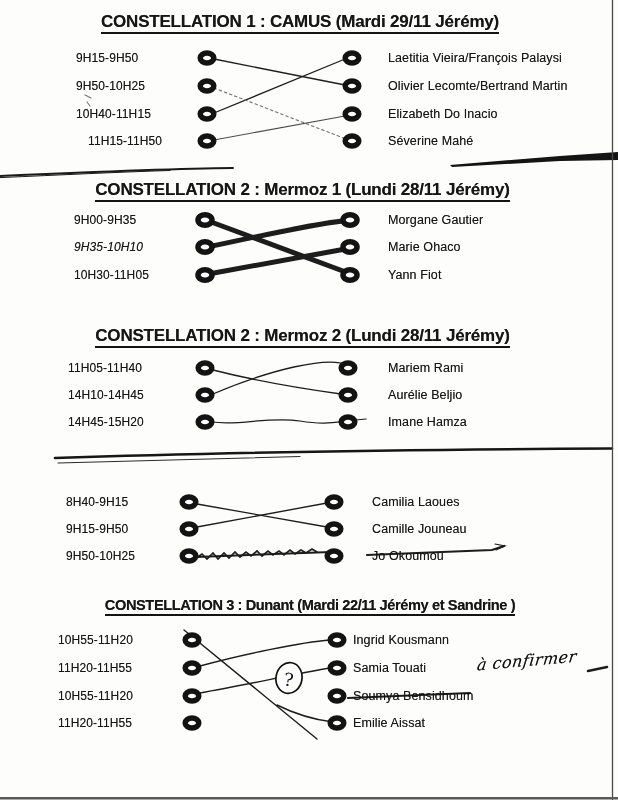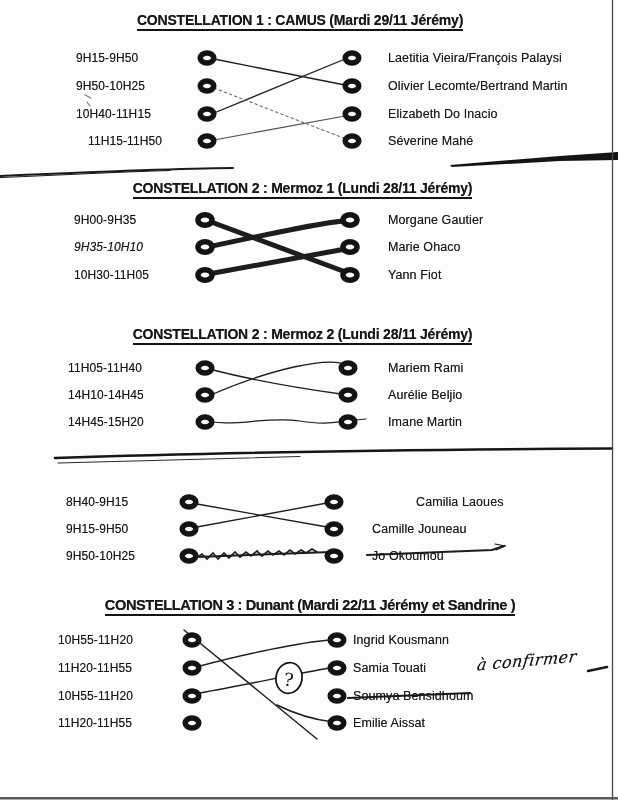--- a/index.html
+++ b/index.html
@@ -9,21 +9,21 @@
     font-family:"Liberation Sans","DejaVu Sans",sans-serif;
     color:#161616;
   }
   #net{position:absolute;left:0;top:0;z-index:1;}
   .txt{position:absolute;z-index:2;white-space:nowrap;
        text-shadow:0 0 .5px rgba(20,20,20,.55);}
   .time{font-size:12px;letter-spacing:.1px;}
   .name{font-size:12.5px;letter-spacing:.1px;}
   h2.sec{
     position:absolute;z-index:2;margin:0;text-align:center;
-    font-size:14px;font-weight:700;letter-spacing:-.2px;
+    font-size:17px;font-weight:700;letter-spacing:-.2px;
     text-shadow:0 0 .6px rgba(0,0,0,.6);
   }
   h2.sec .ttl{border-bottom:2.2px solid #141414;padding-bottom:1px;}
   h2.small{font-size:14.6px;letter-spacing:-.4px;}
   .hand{
     position:absolute;z-index:3;
     font-family:"DejaVu Serif",serif;font-style:italic;
     font-size:16px;letter-spacing:.5px;color:#0e0e0e;
     transform:rotate(-5deg) skewX(-12deg);
     text-shadow:0 0 .6px rgba(0,0,0,.5);
@@ -140,26 +140,26 @@
   <span class="txt name" style="left:388px;top:240px;">Marie Ohaco</span>
   <span class="txt name" style="left:388px;top:268px;">Yann Fiot</span>
 
   <h2 class="sec" style="left:0;top:326px;width:605px;">
     <span class="ttl">CONSTELLATION 2 : Mermoz 2 (Lundi 28/11 Jérémy)</span></h2>
   <span class="txt time" style="left:68px;top:361px;">11H05-11H40</span>
   <span class="txt time" style="left:68px;top:388px;">14H10-14H45</span>
   <span class="txt time" style="left:68px;top:415px;">14H45-15H20</span>
   <span class="txt name" style="left:388px;top:361px;">Mariem Rami</span>
   <span class="txt name" style="left:388px;top:388px;">Aurélie Beljio</span>
-  <span class="txt name" style="left:388px;top:415px;">Imane Martin</span>
+  <span class="txt name" style="left:388px;top:415px;">Imane Hamza</span>
 
   <span class="txt time" style="left:66px;top:495px;">8H40-9H15</span>
   <span class="txt time" style="left:66px;top:522px;">9H15-9H50</span>
   <span class="txt time" style="left:66px;top:549px;">9H50-10H25</span>
-  <span class="txt name" style="left:372px;top:495px;margin-left:44px;">Camilia Laoues</span>
+  <span class="txt name" style="left:372px;top:495px;">Camilia Laoues</span>
   <span class="txt name" style="left:372px;top:522px;">Camille Jouneau</span>
   <span class="txt name" style="left:372px;top:549px;">Jo Okoumou</span>
 
   <h2 class="sec small" style="left:0;top:597px;width:620px;">
     <span class="ttl">CONSTELLATION 3 : Dunant (Mardi 22/11 Jérémy et Sandrine )</span></h2>
   <span class="txt time" style="left:58px;top:633px;">10H55-11H20</span>
   <span class="txt time" style="left:58px;top:661px;">11H20-11H55</span>
   <span class="txt time" style="left:58px;top:689px;">10H55-11H20</span>
   <span class="txt time" style="left:58px;top:716px;">11H20-11H55</span>
   <span class="txt name" style="left:353px;top:633px;">Ingrid Kousmann</span>

